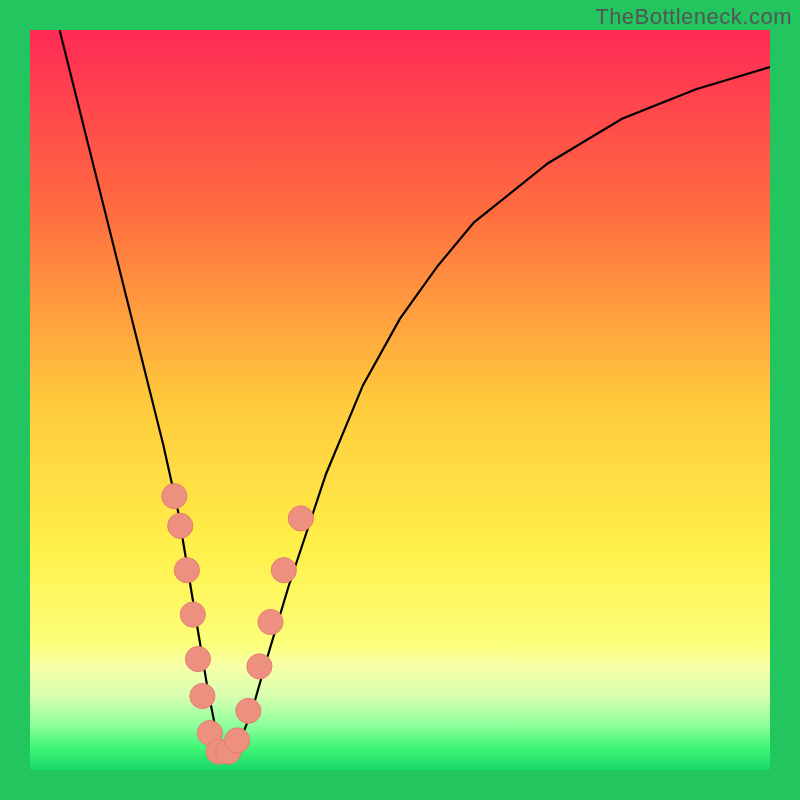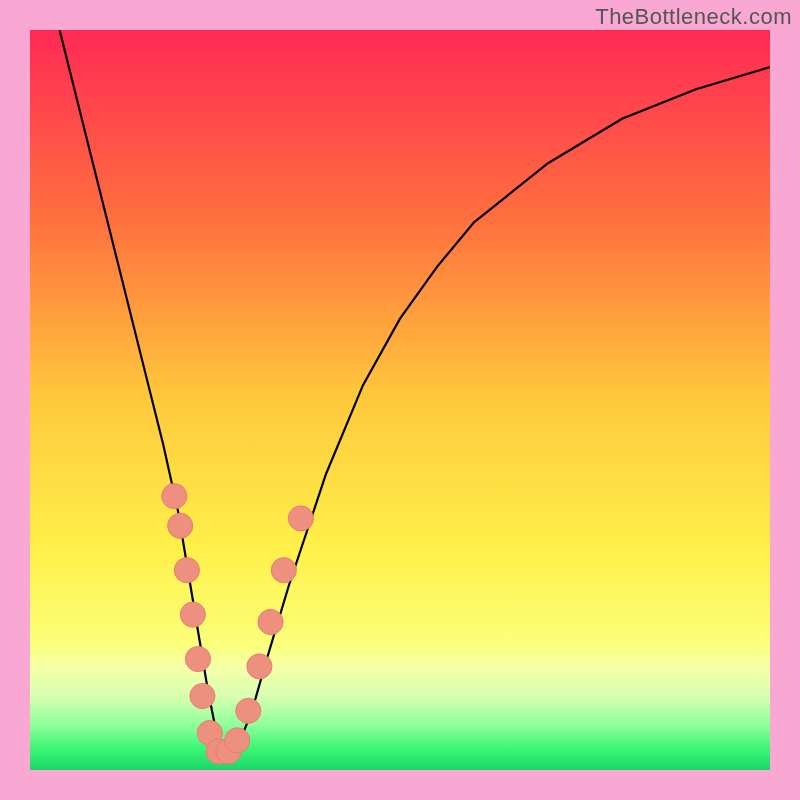--- a/index.html
+++ b/index.html
@@ -7,21 +7,21 @@
     padding: 0;
     width: 800px;
     height: 800px;
     overflow: hidden;
     font-family: Arial, Helvetica, sans-serif;
   }
   .frame {
     position: relative;
     width: 800px;
     height: 800px;
-    background: #f9a8d4;
+    background: #22c55e;
     box-sizing: border-box;
   }
   .plot-area {
     position: absolute;
     left: 30px;
     top: 30px;
     width: 740px;
     height: 740px;
     overflow: hidden;
   }

